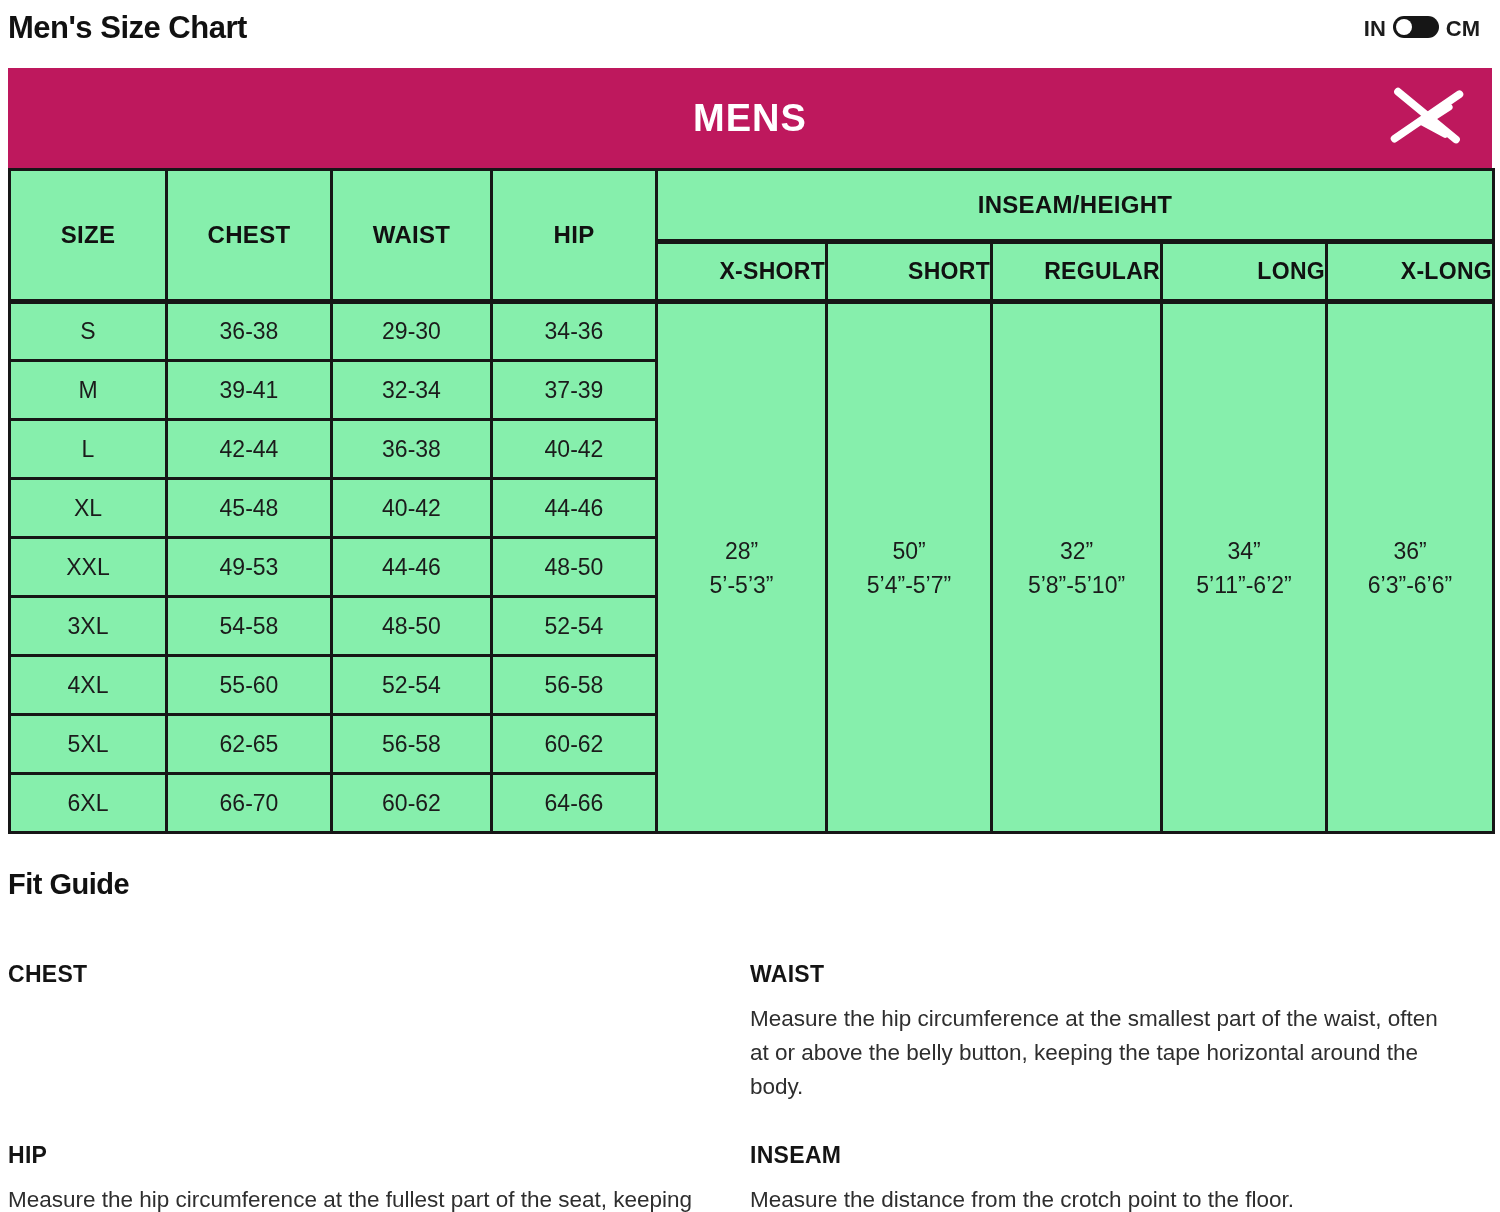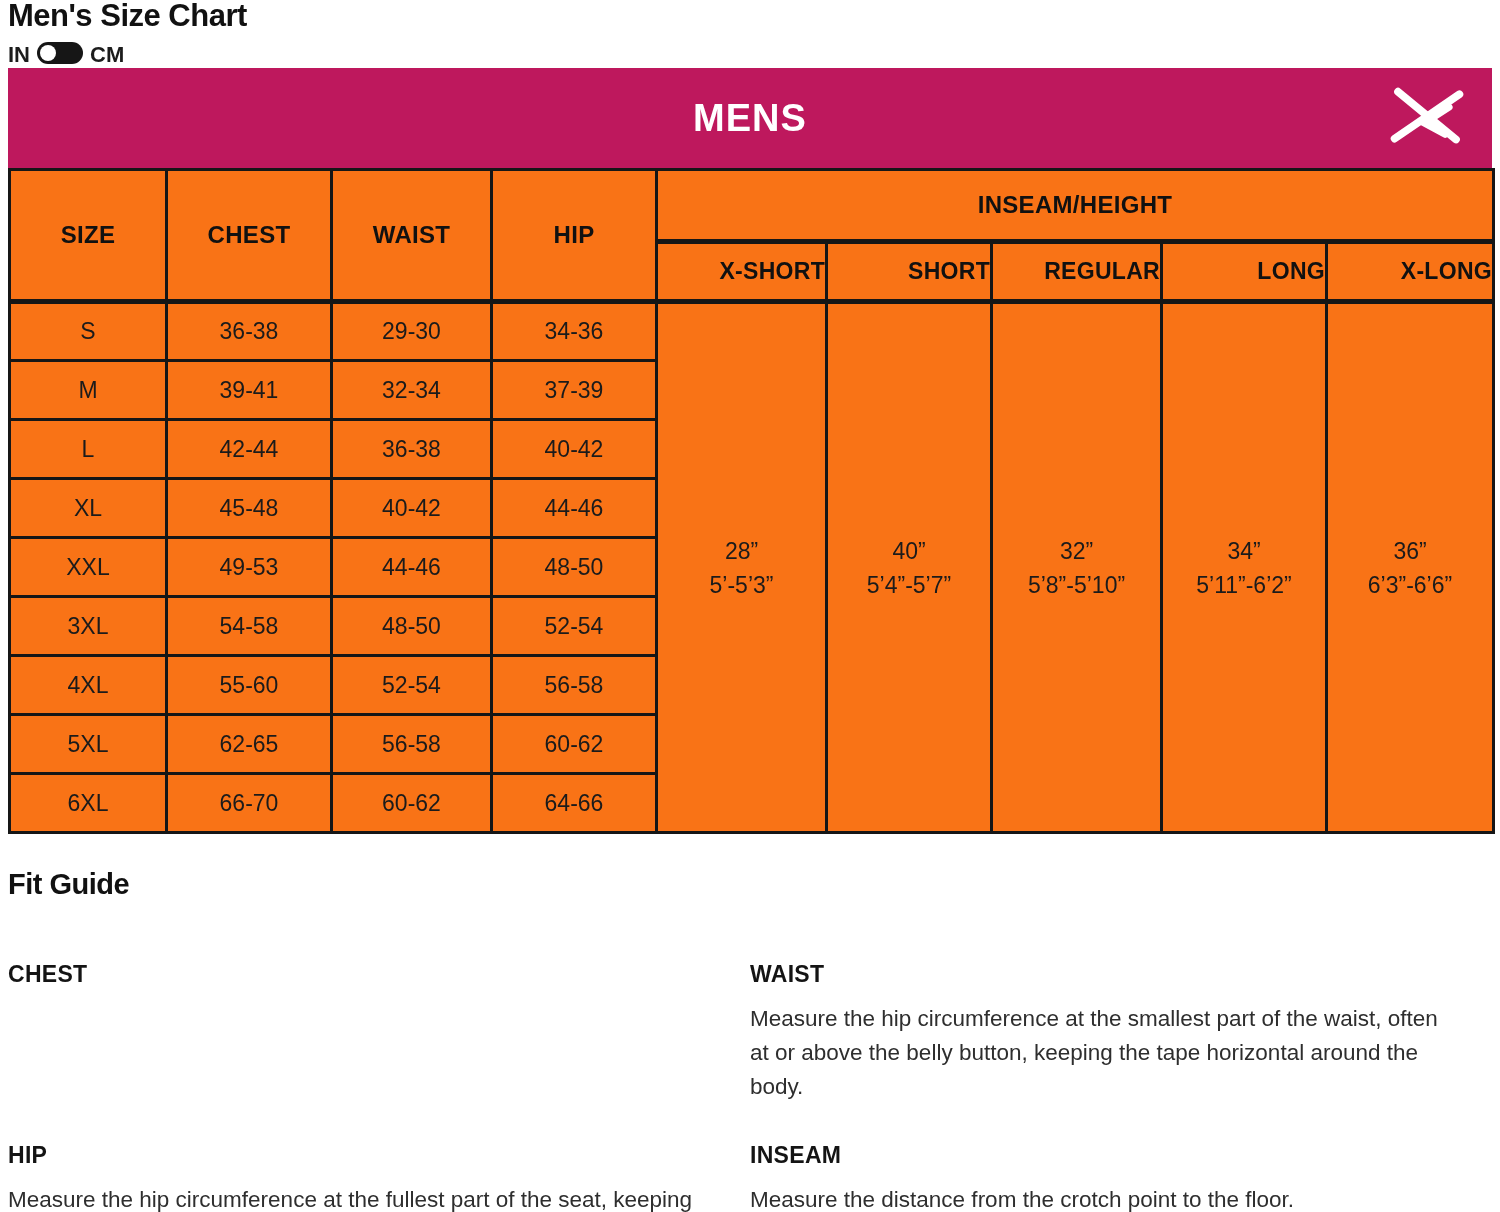--- a/index.html
+++ b/index.html
@@ -13,25 +13,24 @@
     position: relative;
     width: 1500px;
     height: 1212px;
     overflow: hidden;
     padding: 8px 8px 0 8px;
   }
 
   
   .top-row {
     display: flex;
-    justify-content: flex-end;
+    justify-content: space-between;
     align-items: flex-start;
     padding-right: 12px;
     height: 60px;
-    flex-direction: column;
   }
   .page-title {
     font-size: 31px;
     font-weight: bold;
     letter-spacing: -0.5px;
     padding-top: 2px;
   }
   .unit-toggle-group {
     display: flex;
     align-items: center;
@@ -89,21 +88,21 @@
   table.size-table {
     width: 1484px;
     border-collapse: collapse;
     table-layout: fixed;
   }
   table.size-table th,
   table.size-table td {
     border: 3px solid #161616;
     text-align: center;
     vertical-align: middle;
-    background: #f97316;
+    background: #86efac;
   }
   table.size-table th {
     font-size: 24px;
     font-weight: bold;
     letter-spacing: 0.3px;
   }
   table.size-table td {
     font-size: 23px;
     font-weight: normal;
     color: #1b1b1b;
@@ -211,21 +210,21 @@
     <tr class="body-row">
       <td>S</td>
       <td>36-38</td>
       <td>29-30</td>
       <td>34-36</td>
       <td class="inseam-cell" rowspan="9">
         <span>28”</span><br>
         <span>5’-5’3”</span>
       </td>
       <td class="inseam-cell" rowspan="9">
-        <span>40”</span><br>
+        <span>50”</span><br>
         <span>5’4”-5’7”</span>
       </td>
       <td class="inseam-cell" rowspan="9">
         <span>32”</span><br>
         <span>5’8”-5’10”</span>
       </td>
       <td class="inseam-cell" rowspan="9">
         <span>34”</span><br>
         <span>5’11”-6’2”</span>
       </td>

